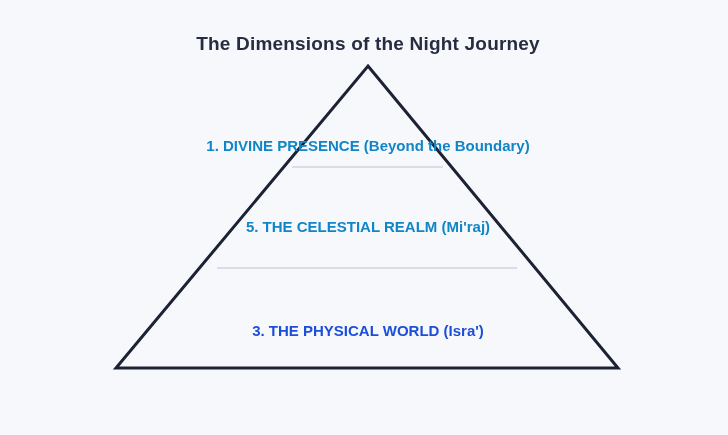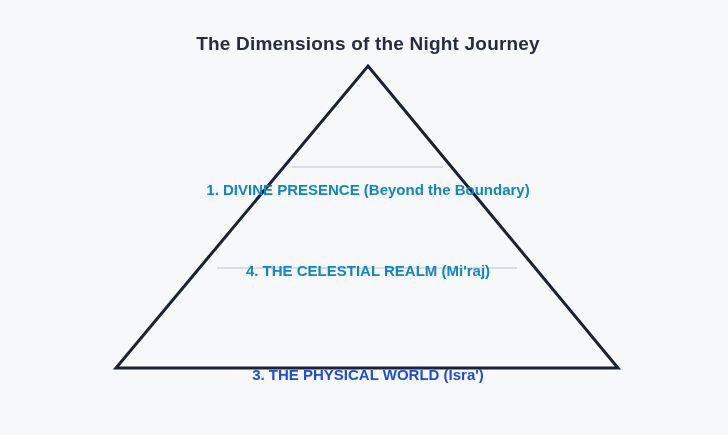--- a/index.html
+++ b/index.html
@@ -33,38 +33,37 @@
     height: 435px;
   }
   .level-label {
     position: absolute;
     left: 8px;
     width: 720px;
     text-align: center;
     font-size: 15px;
     line-height: 18px;
     font-weight: bold;
-    margin-top: 44px;
   }
   .level-label.l1 { top: 137px; }
   .level-label.l2 { top: 218px; }
   .level-label.l3 { top: 322px; }
 </style>
 </head>
 <body>
 
 <div class="stage" style="background-color: rgb(247, 248, 252);">
 
   <div class="diagram-title" style="color: rgb(38, 45, 64);">The Dimensions of the Night Journey</div>
 
   <svg class="overlay" viewBox="0 0 728 435" xmlns="http://www.w3.org/2000/svg">
     <polygon points="368,66 618,368 116,368" fill="none" stroke-width="3" stroke-linejoin="miter" stroke="#1a2233"></polygon>
     <line x1="292" y1="167" x2="443" y2="167" stroke-width="2" stroke="#d9dde6"></line>
     <line x1="217" y1="268" x2="517" y2="268" stroke-width="2" stroke="#d9dde6"></line>
   </svg>
 
   <div class="level-label l1" style="color: rgb(16, 134, 200);">1. DIVINE PRESENCE (Beyond the Boundary)</div>
 
-  <div class="level-label l2" style="color: rgb(16, 134, 200);">4. THE CELESTIAL REALM (Mi'raj)</div>
+  <div class="level-label l2" style="color: rgb(16, 134, 200);">5. THE CELESTIAL REALM (Mi'raj)</div>
 
   <div class="level-label l3" style="color: #1d4ed8;">3. THE PHYSICAL WORLD (Isra')</div>
 
 </div>
 
 </body></html>

